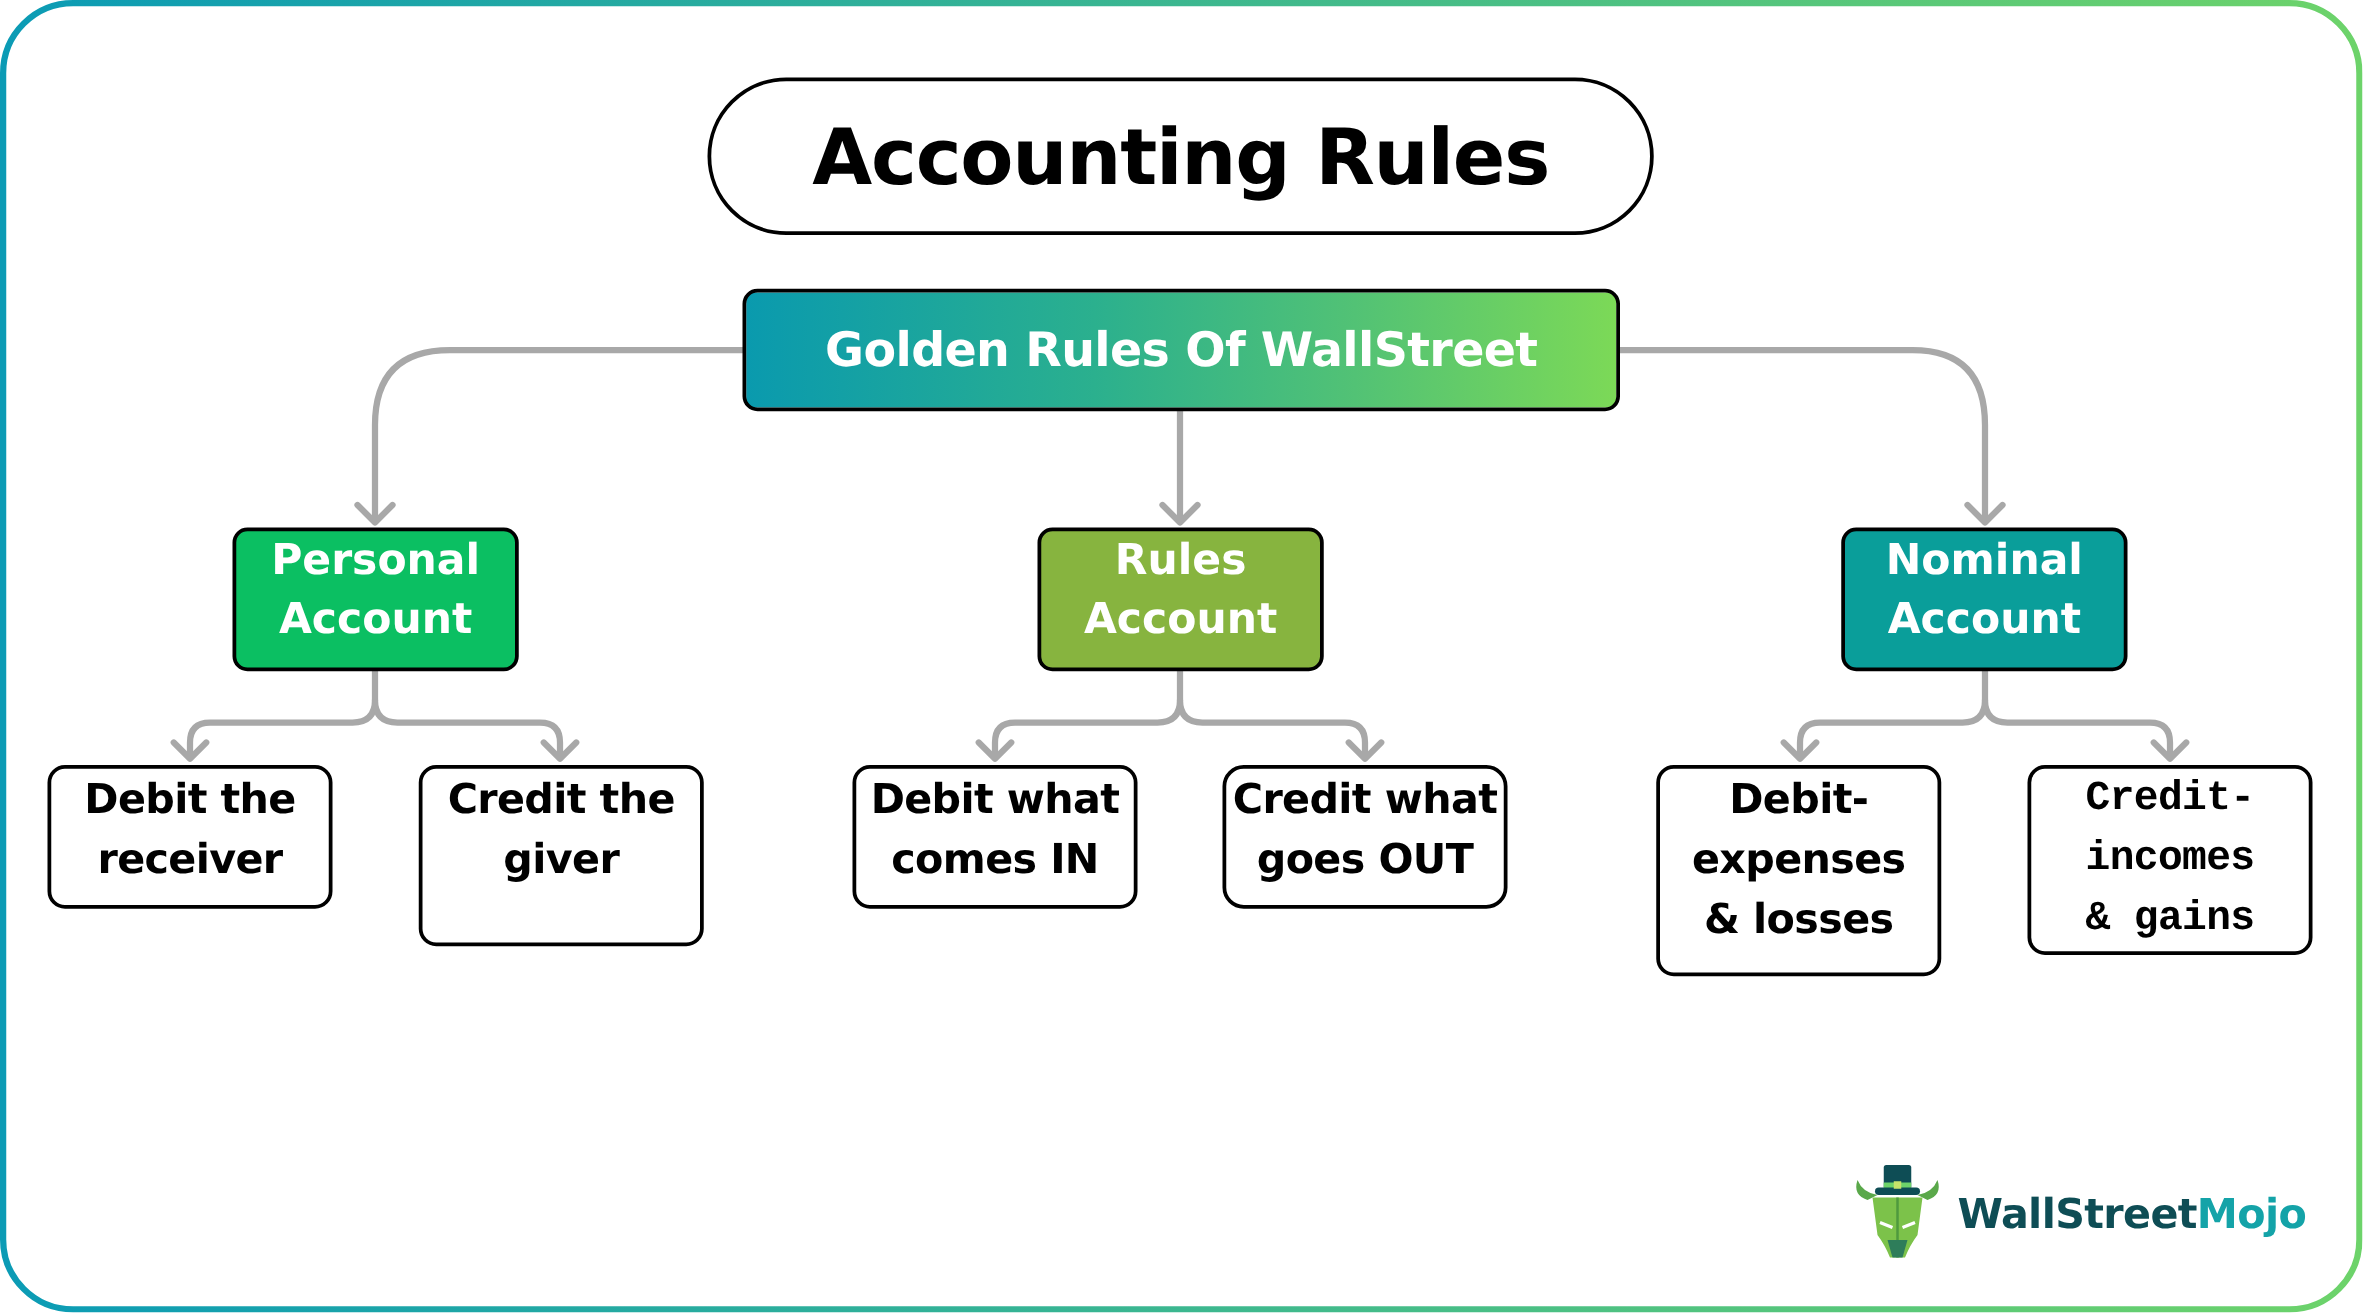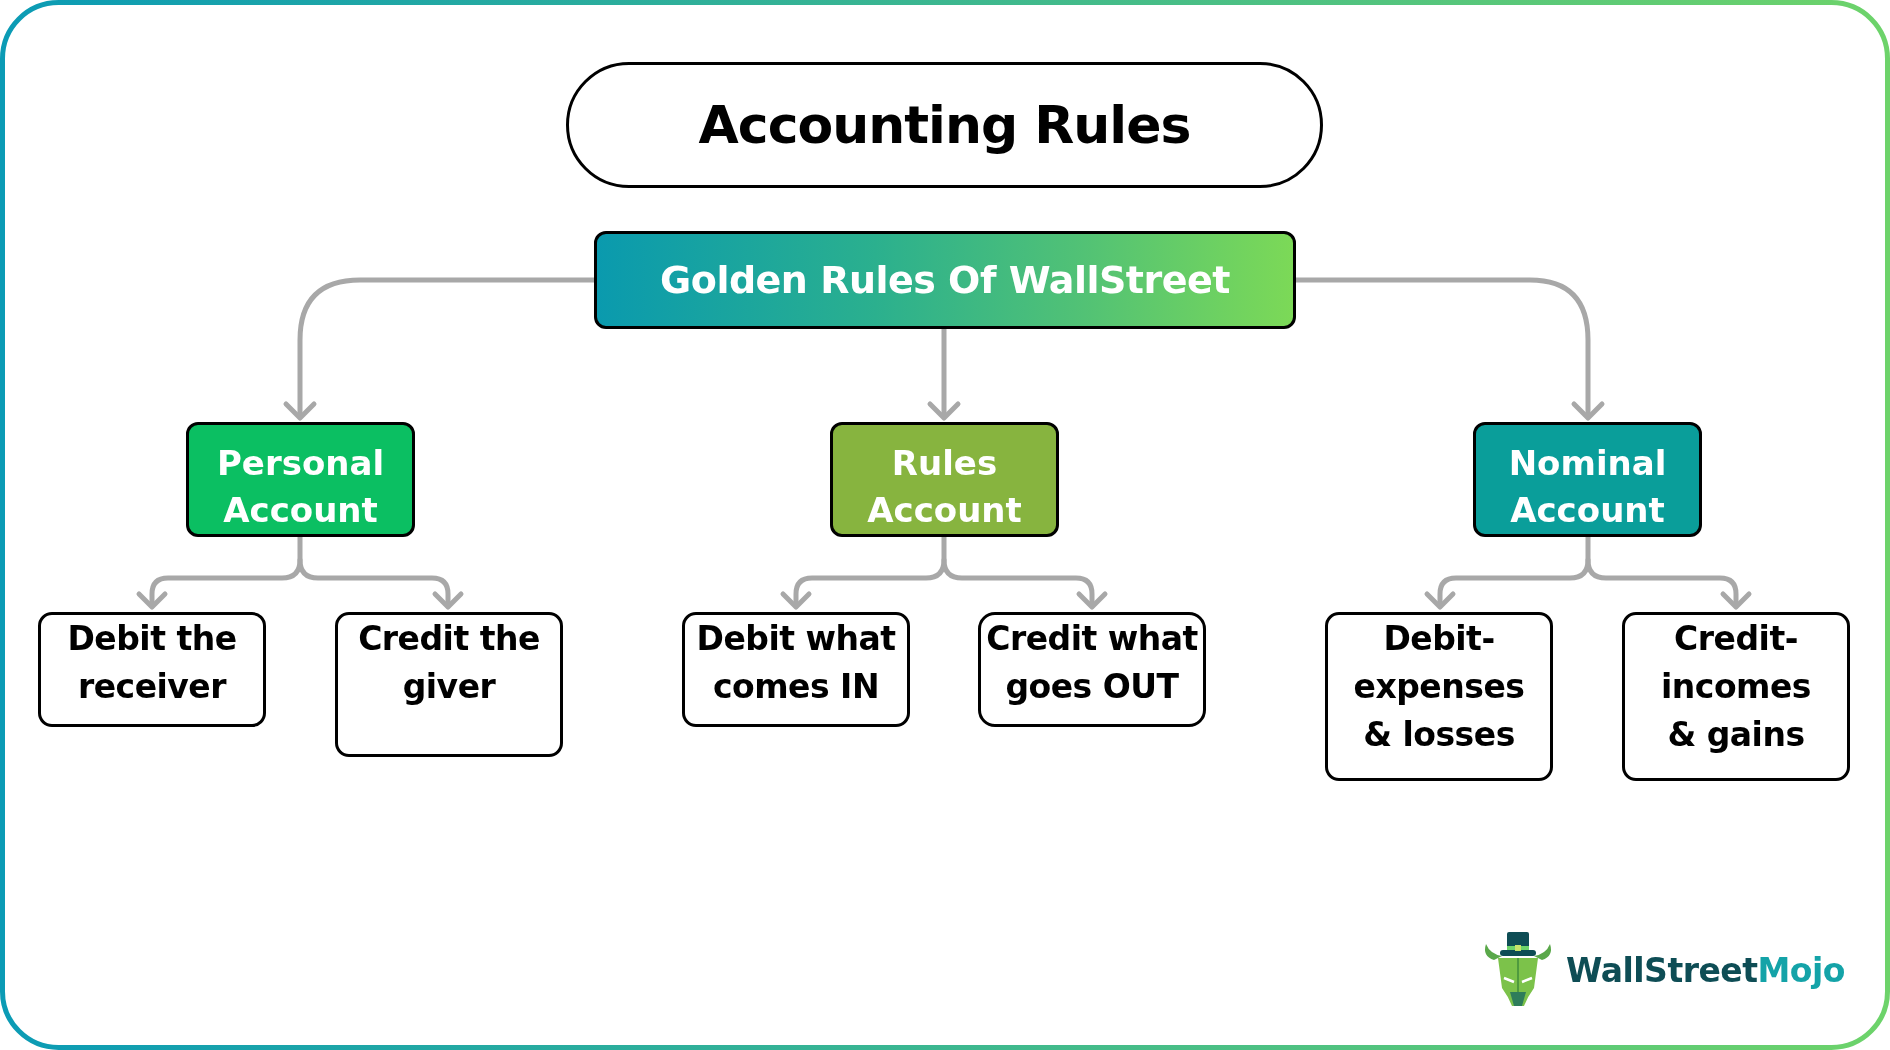--- a/index.html
+++ b/index.html
@@ -3,28 +3,28 @@
 <meta charset="utf-8">
 <style>
   html, body { margin: 0; padding: 0; background: #ffffff; }
   body { width: 1890px; height: 1050px; position: relative; overflow: hidden;
          font-family: "DejaVu Sans", "Liberation Sans", sans-serif; }
   .frame { position: absolute; left: 0; top: 0; width: 1890px; height: 1050px; }
   .abs { position: absolute; box-sizing: border-box; }
   .title-pill { left: 566px; top: 62px; width: 757px; height: 126px;
     border: 3px solid #000; border-radius: 63px; background: #fff;
     display: flex; align-items: center; justify-content: center; }
-  .title-pill span { font-weight: 700; font-size: 52px; color: #000; letter-spacing: -1px; text-align: right; }
+  .title-pill span { font-weight: 700; font-size: 62px; color: #000; letter-spacing: -1px; text-align: right; }
   .golden { left: 594px; top: 231px; width: 702px; height: 98px;
     border: 3px solid #000; border-radius: 12px;
     background: linear-gradient(90deg, #0a9aae 0%, #2bb08e 40%, #52c275 70%, #7cd957 100%);
     display: flex; align-items: center; justify-content: center; }
   .golden span { color: #fff; font-weight: 700; font-size: 38px; letter-spacing: -0.5px; }
   .cat { top: 422px; width: 229px; height: 115px; border: 3px solid #000; border-radius: 12px;
-    display: flex; align-items: flex-end; justify-content: center; text-align: center; }
+    display: flex; align-items: flex-start; justify-content: center; text-align: center; }
   .cat span { color: #fff; font-weight: 700; font-size: 34px; line-height: 47px; white-space: pre-line; }
   .leaf { top: 612px; width: 228px; border: 3px solid #000; border-radius: 14px; background: #fff;
     display: flex; align-items: flex-start; justify-content: center; text-align: center; }
   .leaf span { color: #000; font-weight: 700; font-size: 33px; line-height: 48px; white-space: pre-line; letter-spacing: -0.5px; }
   .logo { left: 1480px; top: 930px; height: 80px; display: flex; align-items: center; gap: 10px; }
   .logo-text { font-weight: 700; font-size: 33px; letter-spacing: -0.5px; }
   .logo-text .a { color: #0e4d55; }
   .logo-text .b { color: #14a3a8; }
 </style>
 </head>
@@ -102,21 +102,21 @@
 </div>
 <div class="abs leaf" style="left:978px; height:115px;border-radius:17px;">
   <span>Credit what
 goes OUT</span>
 </div>
 <div class="abs leaf" style="left:1325px; height:169px;">
   <span>Debit-
 expenses
 &amp; losses</span>
 </div>
-<div class="abs leaf" style="left:1622px; height:169px;">
+<div class="abs leaf" style="left:1622px; height:152px;font-family:Liberation Mono, monospace;">
   <span>Credit-
 incomes
 &amp; gains</span>
 </div>
 
 <div class="abs logo">
   <svg width="76" height="80" viewBox="0 0 76 80">
 
     <path d="M14 30 Q2 26 6 14 Q10 24 22 26 Z" fill="#5aa84a"></path>
     <path d="M62 30 Q74 26 70 14 Q66 24 54 26 Z" fill="#5aa84a"></path>

